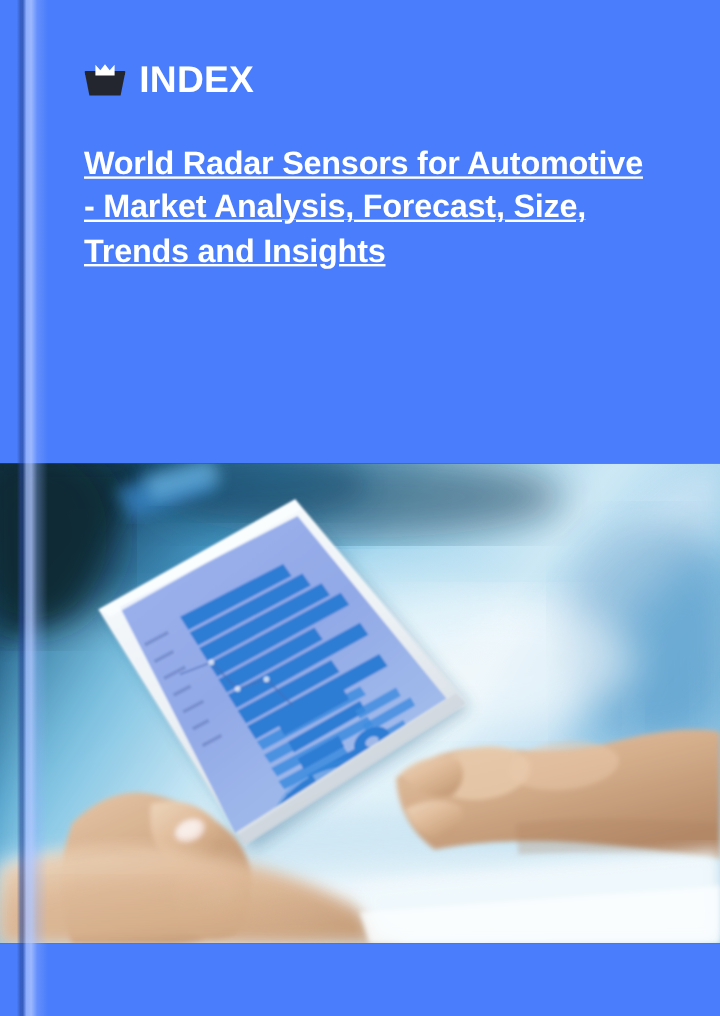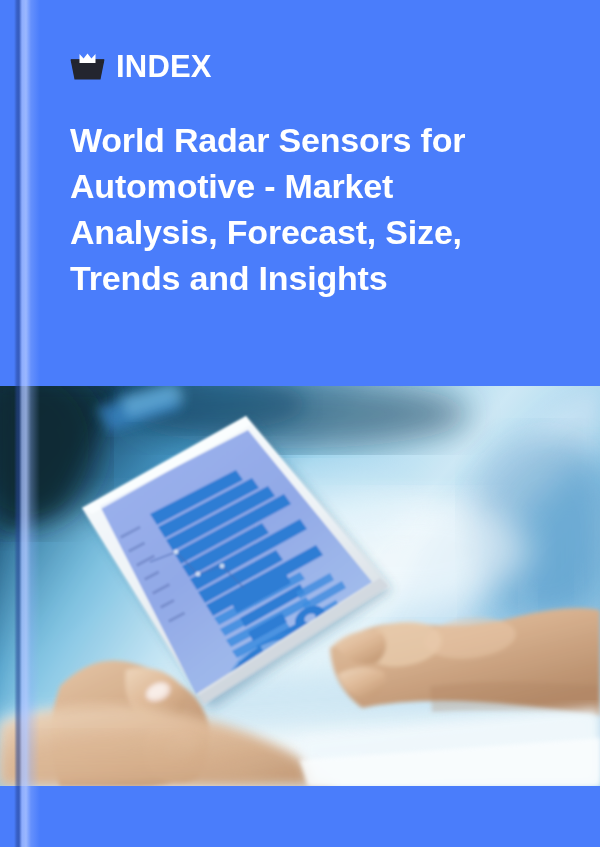--- a/index.html
+++ b/index.html
@@ -79,24 +79,25 @@
   }
   .logo-word .w-index { color: #ffffff; }
   .logo-word .w-box   { color: #23252f; }
 
   .cover-title {
     position: absolute;
     left: 70px;
     top: 118px;
     width: 470px;
     color: #ffffff;
-    font-size: 34px;
+    font-size: 27px;
     font-weight: 700;
     line-height: 1.35;
     letter-spacing: -0.2px;
+    text-decoration: underline;
   }
 
   
   .photo {
     position: absolute;
     left: 0;
     top: 386px;
     width: 600px;
     height: 400px;
     overflow: hidden;

